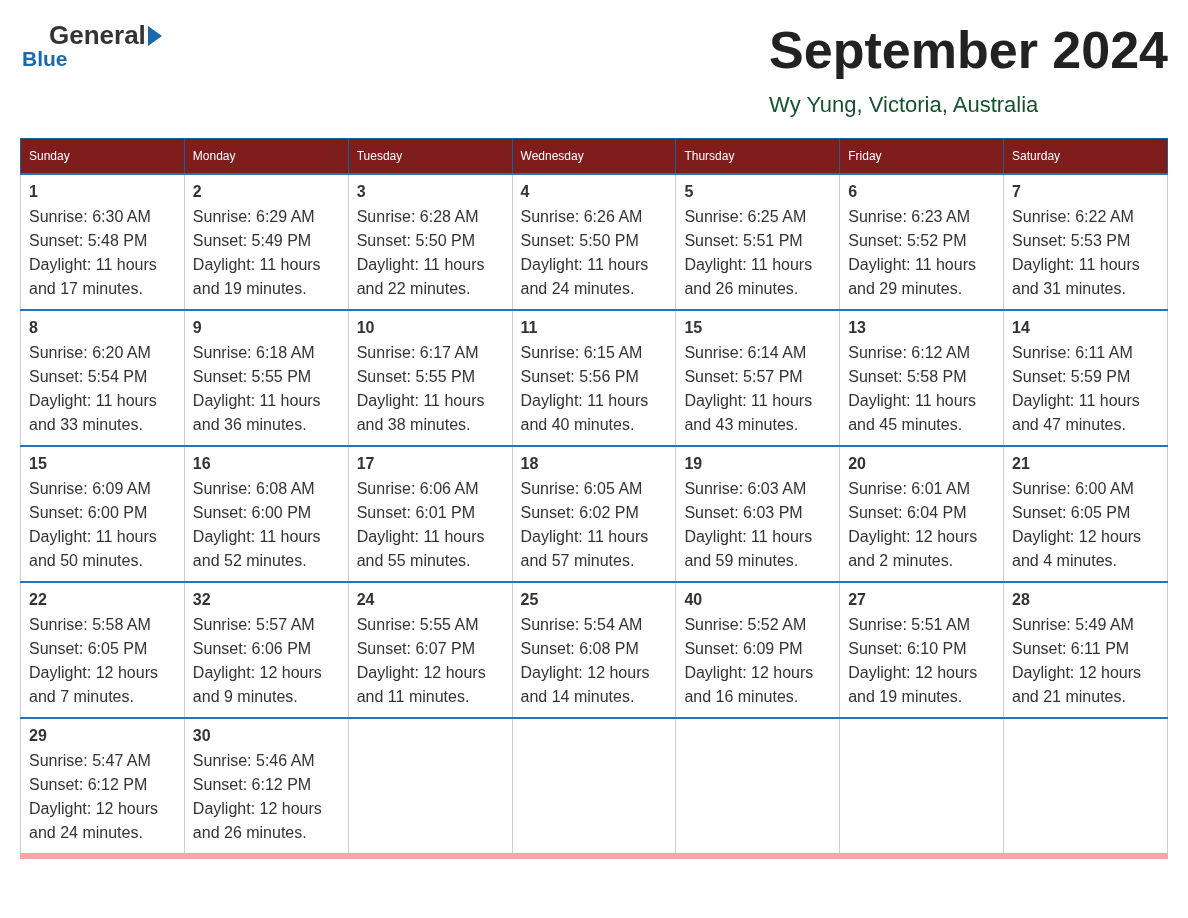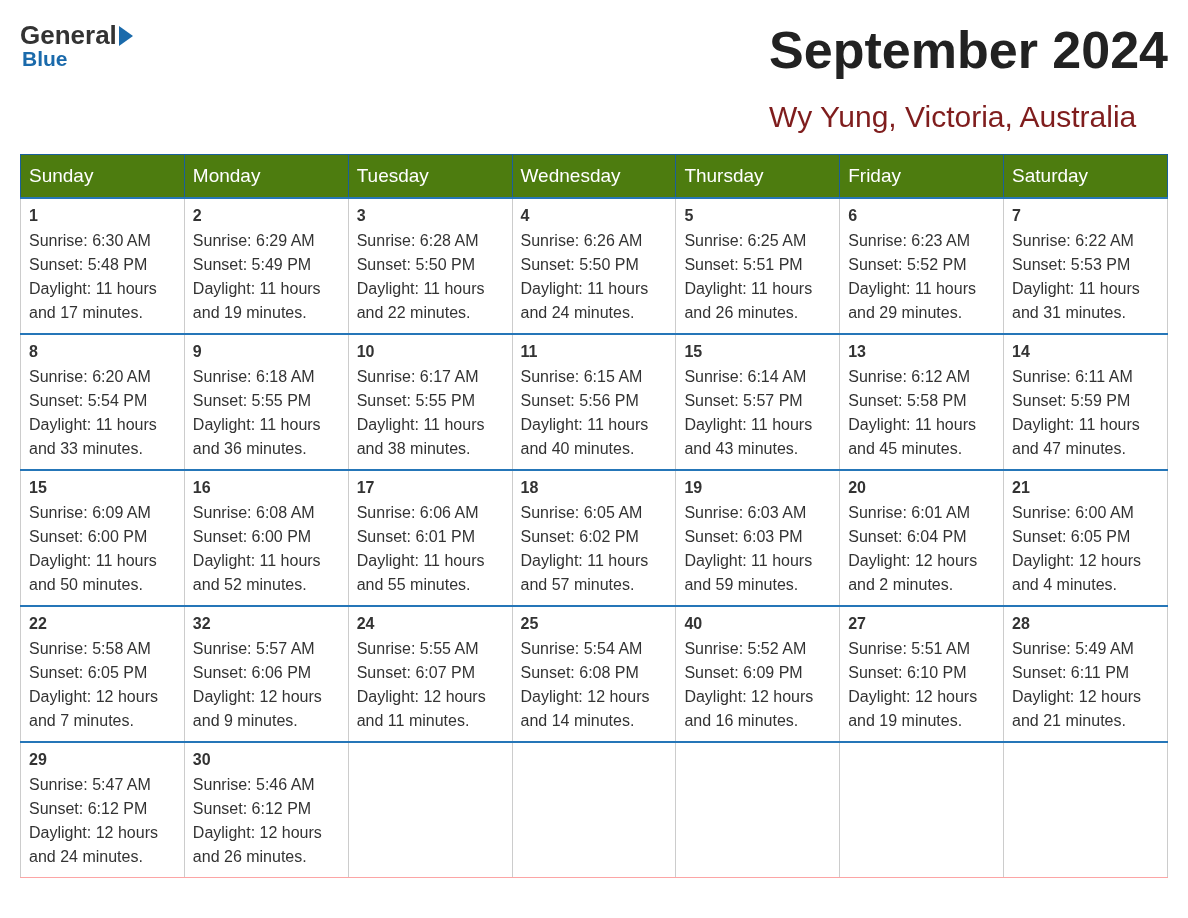--- a/index.html
+++ b/index.html
@@ -21,63 +21,64 @@
       display: flex;
       flex-direction: column;
       align-items: flex-start;
     }
     .logo-text {
       display: flex;
       align-items: center;
       font-size: 26px;
       font-weight: bold;
       color: #333;
+      margin-left: 29px;
     }
     .logo-subtitle {
       color: #1a6aab;
       font-size: 21px;
       font-weight: bold;
       margin-top: -4px;
       margin-left: 2px;
     }
     .title-section {
       text-align: left;
     }
     .month-title {
       font-size: 52px;
       font-weight: bold;
       color: #222;
     }
     .location {
-      font-size: 30px;
-      color: #7f1d1d;
-      margin-top: 20px;
+      font-size: 22px;
+      color: #14532d;
+      margin-top: 12px;
     }
     .calendar {
       width: 100%;
       border-collapse: collapse;
     }
     .calendar th {
-      background: #4d7c0f;
+      background: #7f1d1d;
       color: #fff;
       padding: 10px 8px;
-      font-size: 19px;
+      font-size: 12px;
       font-weight: normal;
       text-align: left;
       border: 1px solid #1a5f9a;
     }
     .calendar td {
       vertical-align: top;
       padding: 8px;
       border: 1px solid #ccc;
       width: 14.28%;
       min-height: 100px;
     }
     .calendar tr:last-child td {
-      border-bottom: 1px solid #fca5a5;
+      border-bottom: 6px solid #fca5a5;
     }
     .calendar tbody tr:first-child td {
       border-top: 2px solid #2576b8;
     }
     .day-num {
       font-size: 16px;
       font-weight: bold;
       color: #333;
       margin-bottom: 4px;
     }

